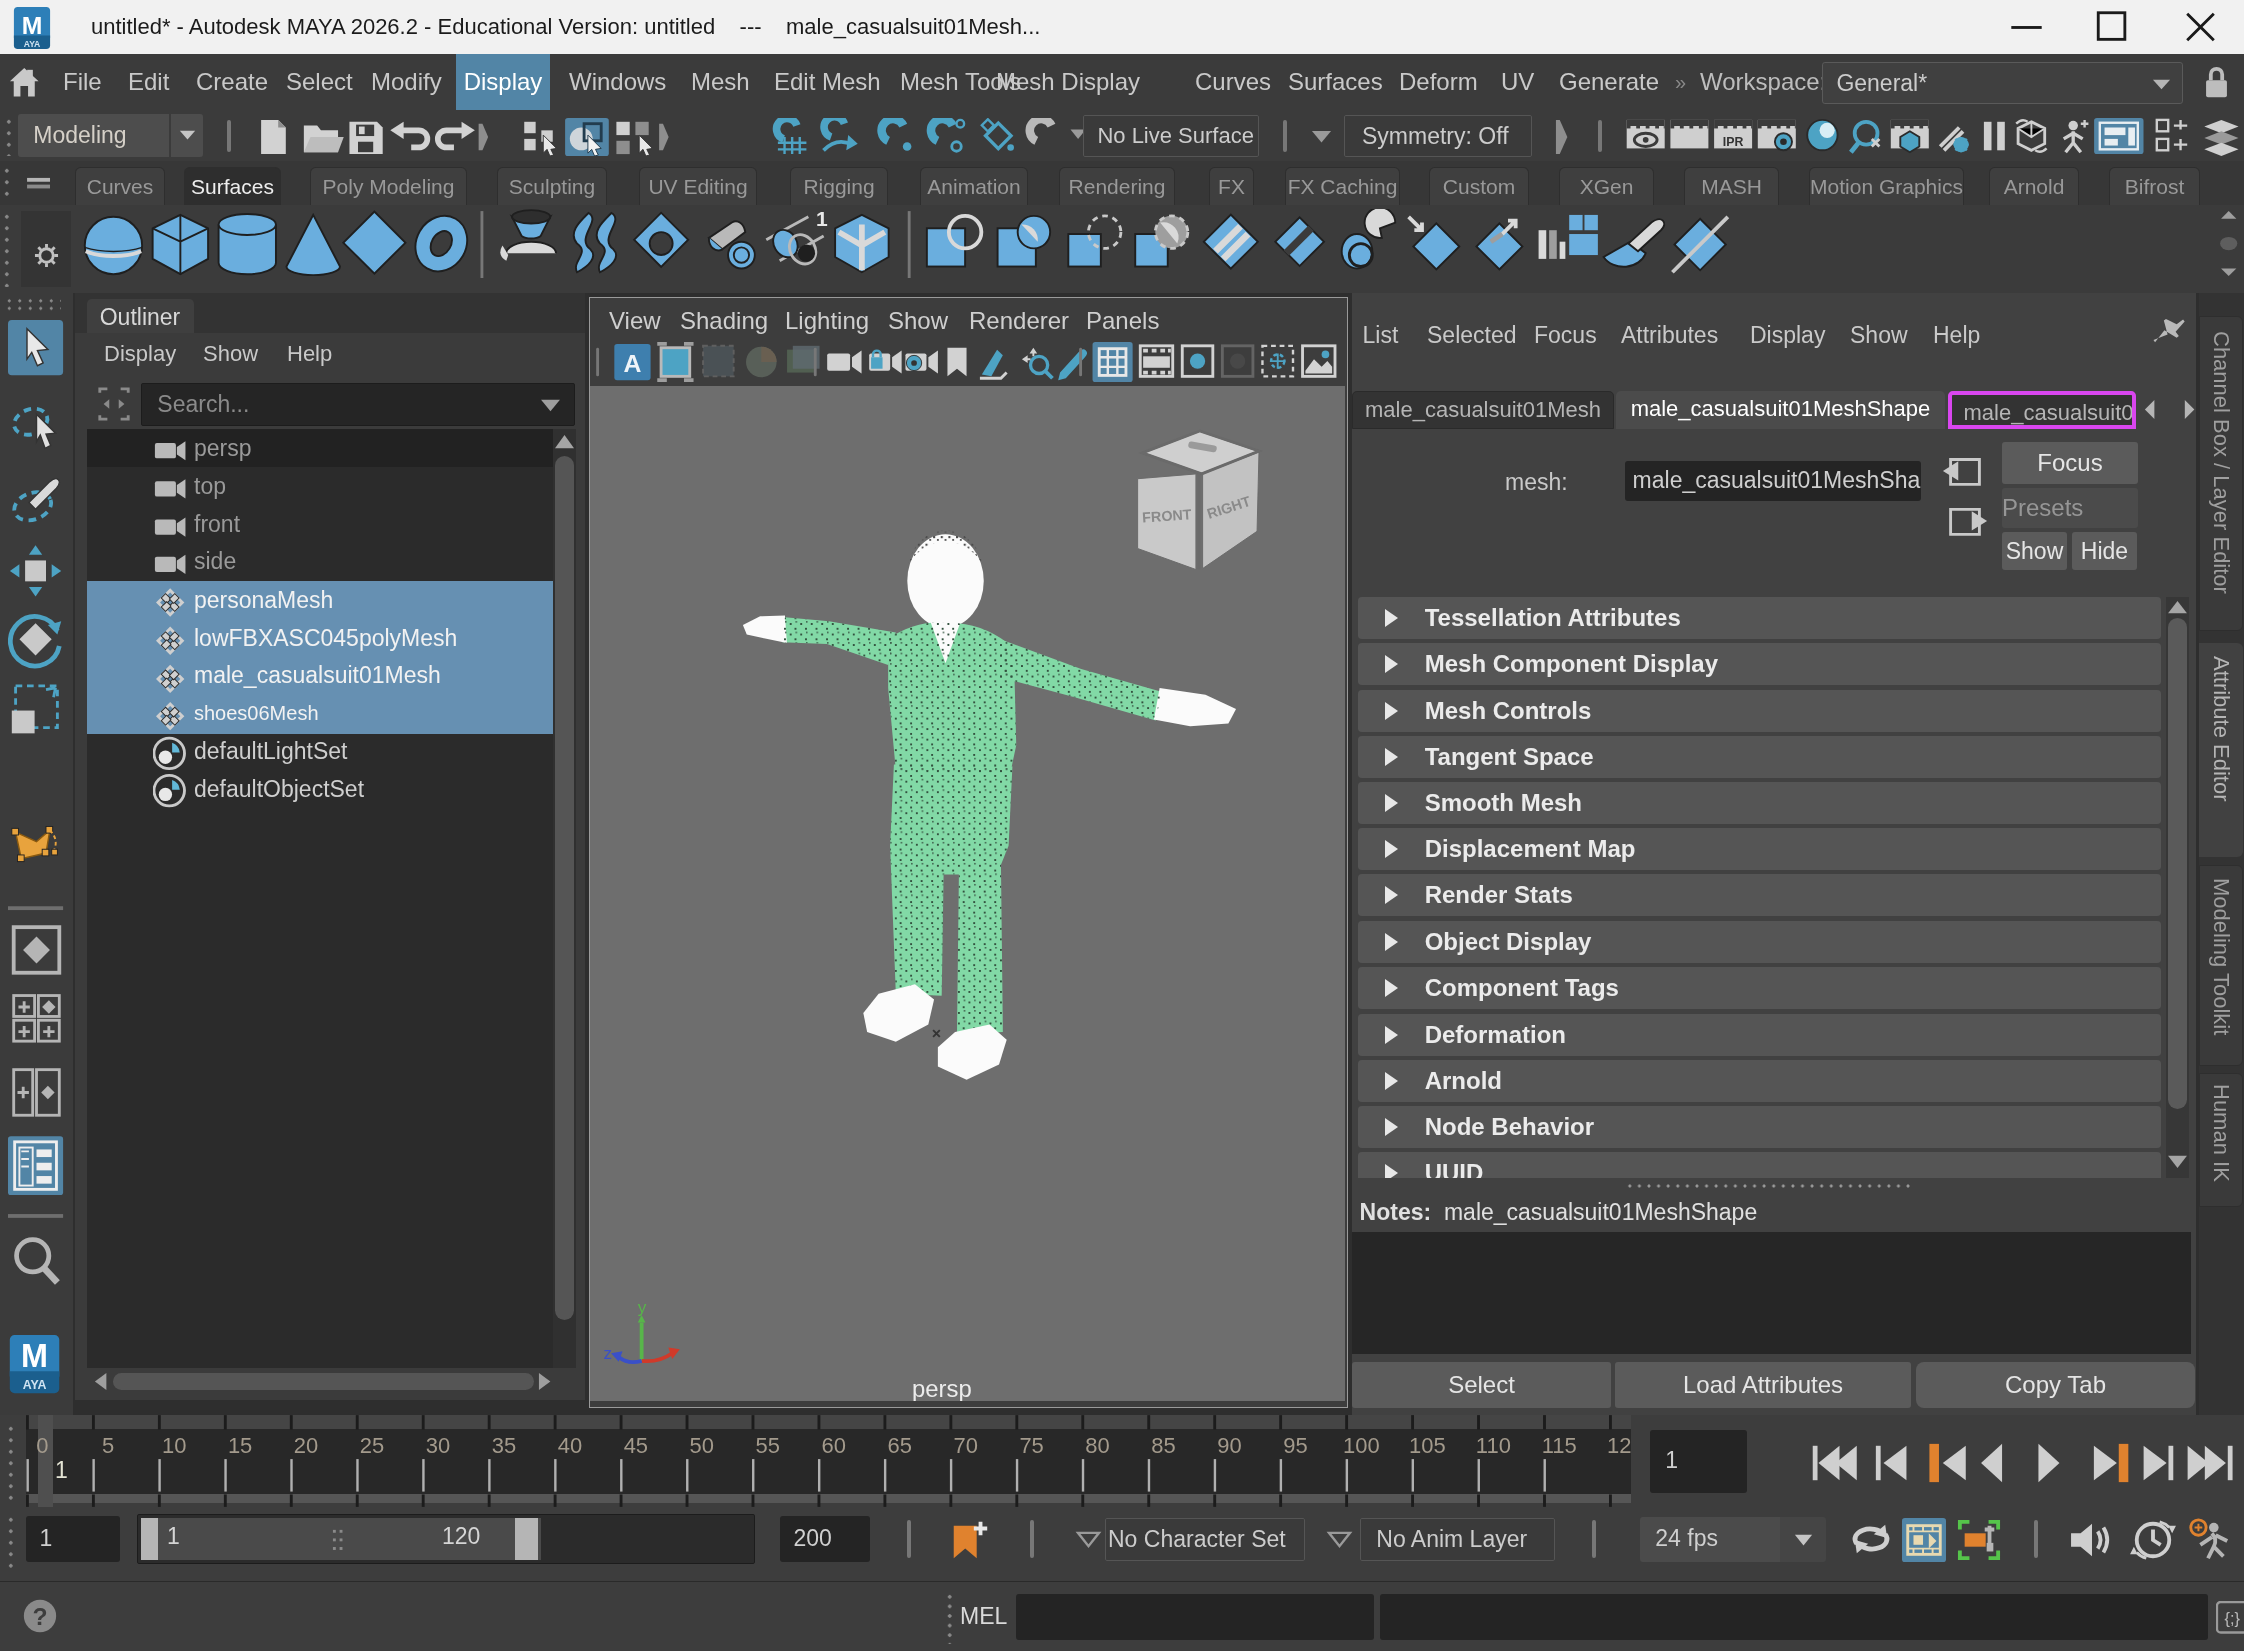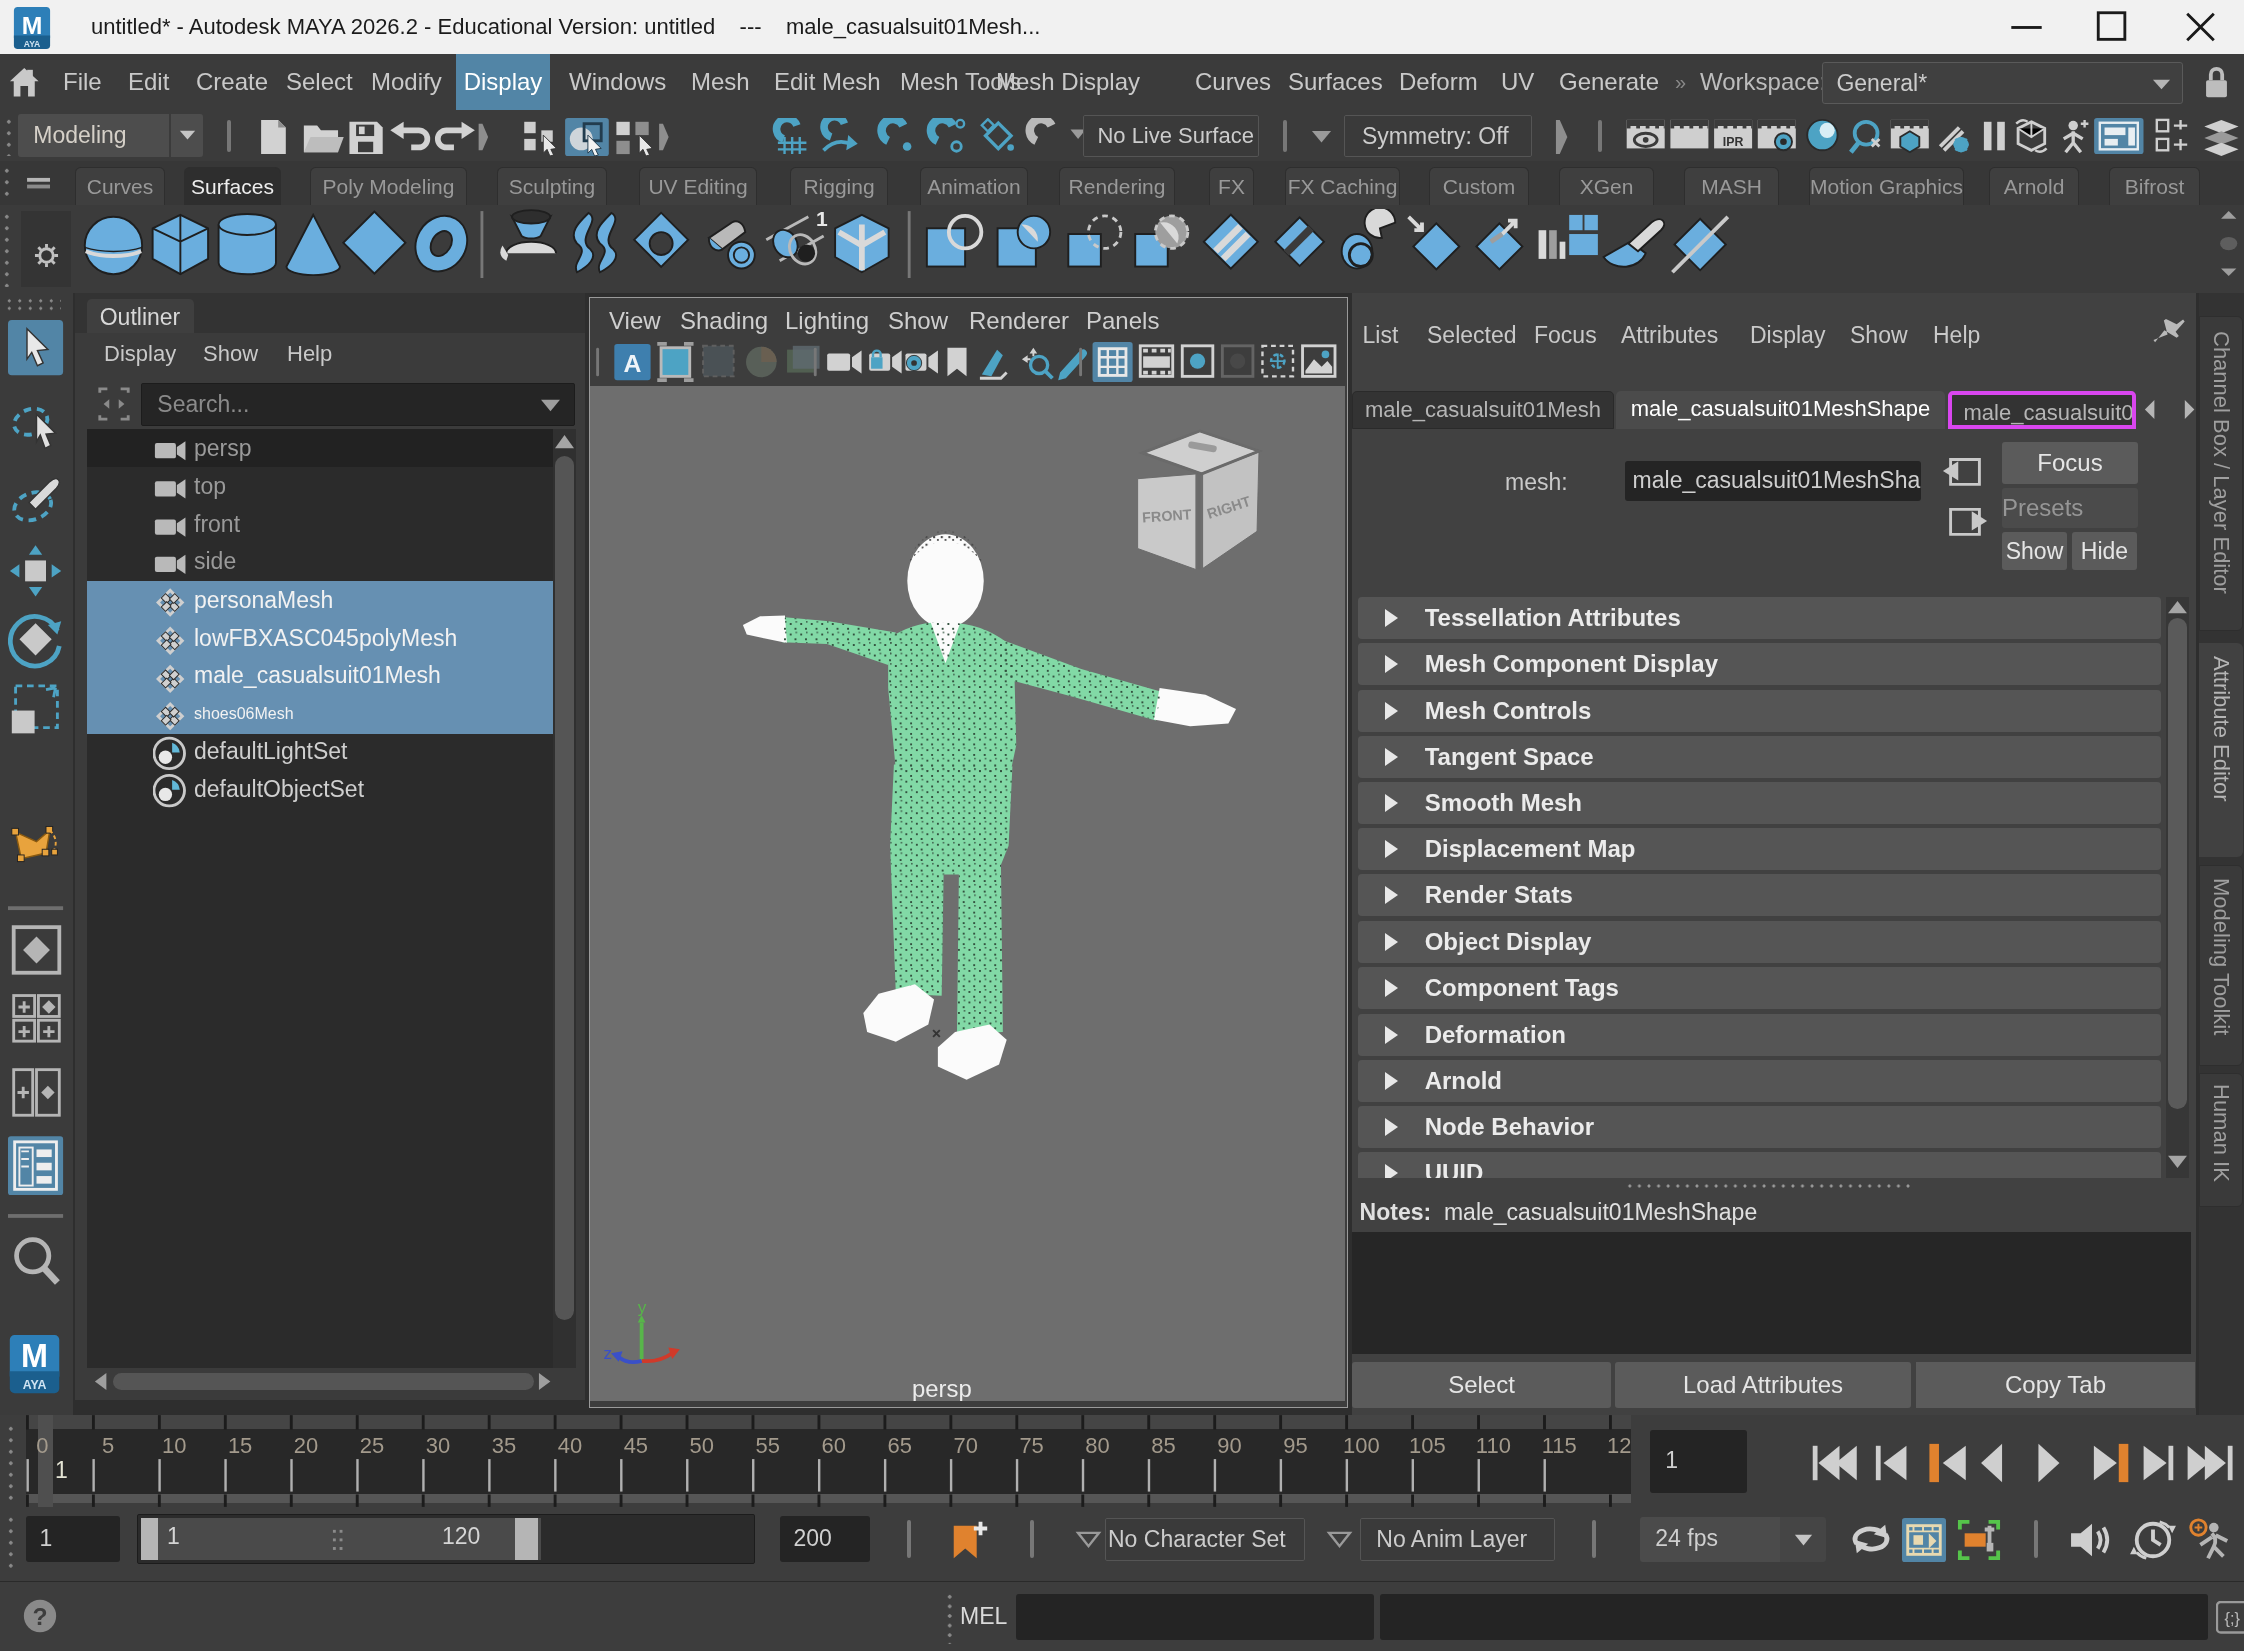--- a/index.html
+++ b/index.html
@@ -623,21 +623,21 @@
             <path d="M20 6 A12 12 0 0 1 28 16 L20 16 Z" fill="#62b8d8"></path>
           </g>
     </svg>
     <div class="abs" style="left:119px;top:141px;font-size:23px;color:#9a9a9a;line-height:29px">persp</div>
     <div class="abs" style="left:119px;top:179px;font-size:23px;color:#9a9a9a;line-height:29px">top</div>
     <div class="abs" style="left:119px;top:217px;font-size:23px;color:#9a9a9a;line-height:29px">front</div>
     <div class="abs" style="left:119px;top:254px;font-size:23px;color:#9a9a9a;line-height:29px">side</div>
     <div class="abs" style="left:119px;top:293px;font-size:23px;color:#f2f2f2;line-height:29px">personaMesh</div>
     <div class="abs" style="left:119px;top:331px;font-size:23px;color:#f2f2f2;line-height:29px">lowFBXASC045polyMesh</div>
     <div class="abs" style="left:119px;top:368px;font-size:23px;color:#f2f2f2;line-height:29px">male_casualsuit01Mesh</div>
-    <div class="abs" style="left:119px;top:406px;font-size:16px;color:#f2f2f2;line-height:29px">shoes06Mesh</div>
+    <div class="abs" style="left:119px;top:406px;font-size:20px;color:#f2f2f2;line-height:29px">shoes06Mesh</div>
     <div class="abs" style="left:119px;top:444px;font-size:23px;color:#cfcfcf;line-height:29px">defaultLightSet</div>
     <div class="abs" style="left:119px;top:482px;font-size:23px;color:#cfcfcf;line-height:29px">defaultObjectSet</div>
 
     <div class="abs" style="left:478px;top:136px;width:23px;height:939px;background:#303030"></div>
     <svg class="abs" style="left:478px;top:140px" width="23" height="19" viewBox="0 0 24 20">
           <path d="M12 2 L22 16 L2 16 Z" fill="#a5a5a5"></path>
         </svg>
     <div class="abs" style="left:480px;top:163px;width:19px;height:864px;background:#555;border-radius:9.6px"></div>
 
     <svg class="abs" style="left:18px;top:1078px" width="15.3" height="21" viewBox="0 0 16 22">
@@ -859,21 +859,21 @@
         </svg>
     <div class="abs" style="left:816px;top:325px;width:19px;height:491px;background:#5a5a5a;border-radius:9.6px"></div>
     <svg class="abs" style="left:814px;top:860px" width="23" height="17" viewBox="0 0 24 18">
           <path d="M12 16 L22 3 L2 3 Z" fill="#a5a5a5"></path>
         </svg>
     <div class="abs" style="left:273px;top:889px;width:287px;height:7.6px;background-image:radial-gradient(circle,#9a9a9a 1.4px,transparent 1.6px);background-size:9.6px 7.6px"></div>
     <div class="abs" style="left:7.6px;top:906px;font-size:23px;color:#e0e0e0"><b>Notes:</b>&nbsp; male_casualsuit01MeshShape</div>
     <div class="abs" style="left:0px;top:939px;width:839px;height:122px;background:#262626"></div>
     <div class="abs" style="left:0px;top:1069px;width:259px;height:46px;background:#5b5b5b;border-radius:2.9px;color:#e5e5e5;font-size:24px;line-height:46px;text-align:center">Select</div>
     <div class="abs" style="left:263px;top:1069px;width:296px;height:46px;background:#5b5b5b;border-radius:2.9px;color:#e5e5e5;font-size:24px;line-height:46px;text-align:center">Load Attributes</div>
-    <div class="abs" style="left:564px;top:1069px;width:279px;height:46px;background:#5b5b5b;border-radius:0;color:#e5e5e5;font-size:24px;line-height:46px;text-align:center">Copy Tab</div>
+    <div class="abs" style="left:564px;top:1069px;width:279px;height:46px;background:#5b5b5b;border-radius:8px;color:#e5e5e5;font-size:24px;line-height:46px;text-align:center">Copy Tab</div>
   </div>
   <div id="sidetabs">
     <div class="abs" style="left:0;top:23px;width:44px;height:315px;background:#3a3a3a;border-radius:0 5.7px 5.7px 0;border:1px solid #2e2e2e"></div>
     <div class="abs" style="left:8.6px;top:38px;writing-mode:vertical-rl;font-size:22px;color:#9f9f9f;height:287px">Channel Box / Layer Editor</div>
     <div class="abs" style="left:0;top:350px;width:44px;height:214px;background:#414141;border-radius:0 5.7px 5.7px 0"></div>
     <div class="abs" style="left:8.6px;top:363px;writing-mode:vertical-rl;font-size:22px;color:#b5b5b5;height:191px">Attribute Editor</div>
     <div class="abs" style="left:0;top:572px;width:44px;height:201px;background:#3a3a3a;border-radius:0 5.7px 5.7px 0;border:1px solid #2e2e2e"></div>
     <div class="abs" style="left:8.6px;top:585px;writing-mode:vertical-rl;font-size:22px;color:#9f9f9f;height:182px">Modeling Toolkit</div>
     <div class="abs" style="left:0;top:780px;width:44px;height:134px;background:#3a3a3a;border-radius:0 5.7px 5.7px 0;border:1px solid #2e2e2e"></div>
     <div class="abs" style="left:8.6px;top:791px;writing-mode:vertical-rl;font-size:22px;color:#9f9f9f;height:115px">Human IK</div>

